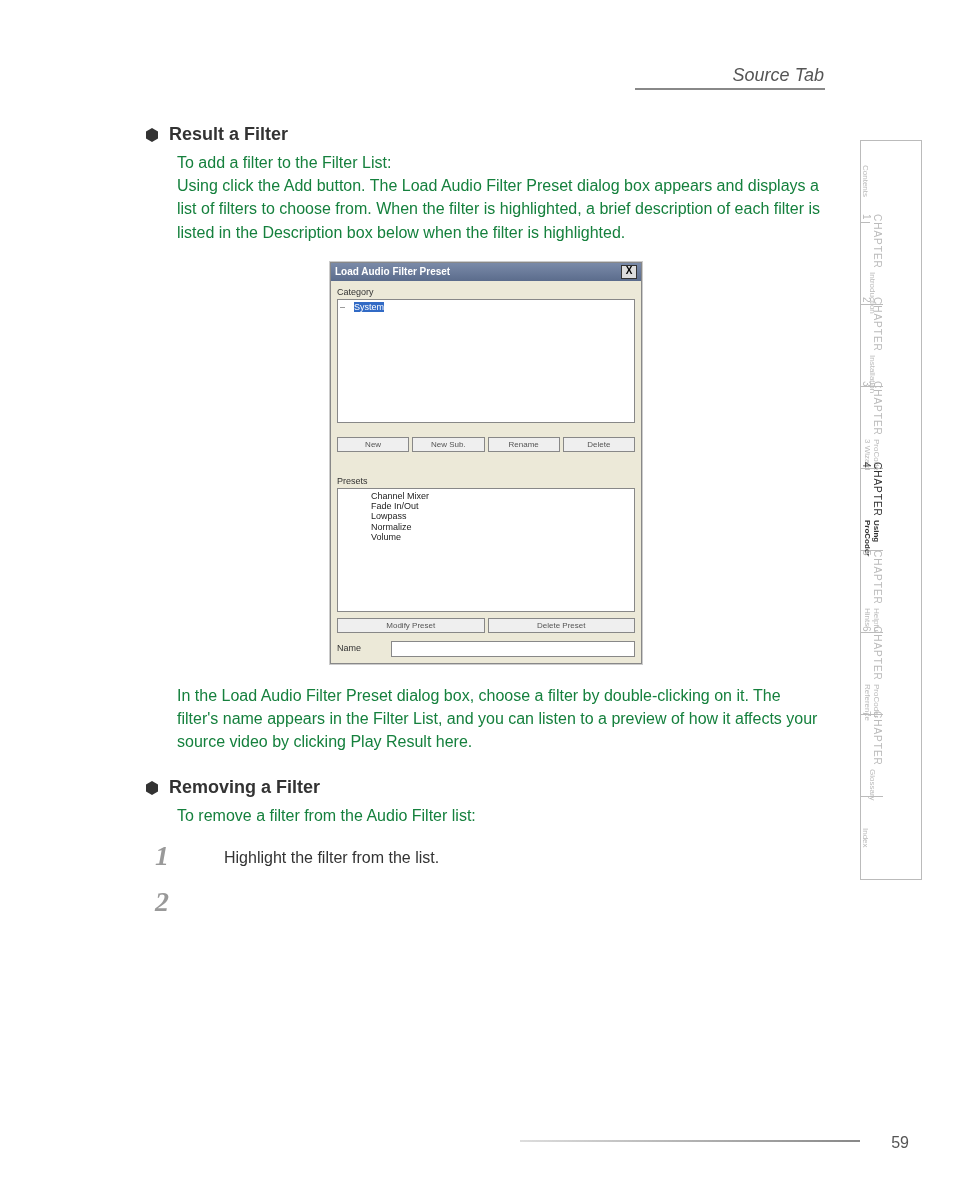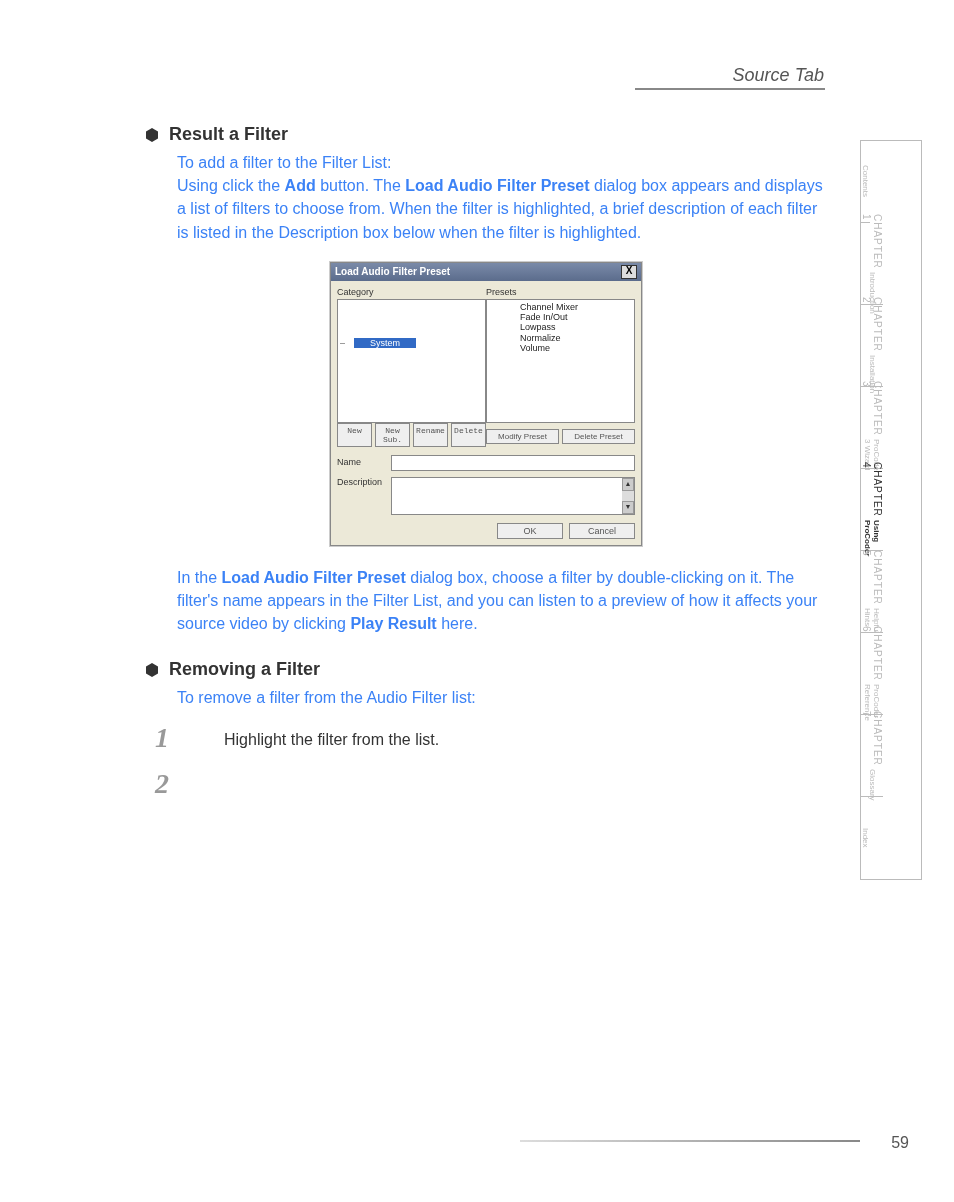--- a/index.html
+++ b/index.html
@@ -4,51 +4,51 @@
 <style>
   html,body{margin:0;padding:0;background:#fff;font-family:Arial,Helvetica,sans-serif;color:#333;}
   .page{width:954px;height:1202px;position:relative;background:#fff;}
   .header-title{position:absolute;top:65px;right:130px;font-style:italic;font-size:18px;color:#555;}
   .header-underline{position:absolute;top:88px;left:635px;width:190px;height:2px;background:#888;}
   .content{position:absolute;top:120px;left:145px;width:680px;}
   .bullet-row{display:flex;align-items:center;gap:10px;margin-top:4px;}
   .hex{width:14px;height:14px;flex:0 0 14px;}
   .hex svg{display:block;}
   .section-title{font-size:18px;font-weight:bold;color:#333;}
-  .body-text{font-size:16px;line-height:1.45;color:#3b82f6;margin-left:32px;margin-top:6px;}
+  .body-text{font-size:16px;line-height:1.45;color:#15803d;margin-left:32px;margin-top:6px;}
   .dialog-wrap{margin:18px auto 20px auto;width:310px;}
   
   .dlg{width:310px;border:1px solid #888;background:#ece9d8;font-size:9px;color:#333;box-shadow:0 0 0 1px #ccc;}
   .dlg-title{background:linear-gradient(#7a8aa8,#5b6c8c);color:#fff;font-size:10px;font-weight:bold;padding:2px 4px;display:flex;justify-content:space-between;align-items:center;}
   .dlg-close{width:14px;height:12px;background:#ddd;border:1px solid #333;color:#000;font-size:10px;line-height:10px;text-align:center;font-weight:bold;}
   .dlg-body{padding:6px;}
-  .dlg-cols{display:flex;gap:0;}
+  .dlg-cols{display:flex;gap:24px;flex-direction:column;}
   .dlg-col{flex:1;}
   .dlg-lbl{font-size:9px;color:#333;margin-bottom:2px;}
   .dlg-box{height:118px;background:#fff;border:1px solid #888;padding:2px;font-size:9px;overflow:hidden;}
-  .tree-item{background:#316ac5;color:#fff;display:inline-block;padding:0 16px;margin-left:8px;margin-top:36px;}
+  .tree-item{background:#316ac5;color:#fff;display:inline-block;padding:0 0;margin-left:8px;}
   .tree-dash{color:#666;margin-right:1px;}
   .preset-item{padding:0 2px;color:#222;line-height:1.15;margin-left:29px;}
-  .btn-row{display:flex;gap:3px;margin-top:0;font-family:Liberation Mono, monospace;}
+  .btn-row{display:flex;gap:3px;margin-top:14px;}
   .btn-row .b{flex:1;text-align:center;border:1px solid #888;background:#efefef;font-size:8px;padding:2px 0;color:#555;}
   .btn-row2{display:flex;gap:3px;margin-top:6px;}
   .btn-row2 .b{flex:1;text-align:center;border:1px solid #888;background:#efefef;font-size:8px;padding:2px 0;color:#555;}
   .nm-row{display:flex;align-items:center;gap:6px;margin-top:8px;}
   .nm-row .f{flex:1;height:14px;background:#fff;border:1px solid #888;}
   .desc-row{display:flex;gap:6px;margin-top:6px;align-items:flex-start;}
   .desc-row .ta{flex:1;height:36px;background:#fff;border:1px solid #888;position:relative;}
   .scroll{position:absolute;right:0;top:0;bottom:0;width:12px;background:#ddd;display:flex;flex-direction:column;justify-content:space-between;}
   .scroll .ar{height:11px;background:#ccc;border:1px solid #999;font-size:7px;text-align:center;line-height:9px;color:#333;}
   .ok-row{display:flex;justify-content:flex-end;gap:6px;margin-top:8px;}
   .ok-row .b{width:64px;text-align:center;border:1px solid #888;background:#efefef;font-size:9px;padding:2px 0;color:#555;}
   .num-list{margin-left:0;margin-top:14px;}
   .num-item{display:flex;align-items:flex-start;gap:18px;margin-bottom:18px;}
   .big-num{font-size:28px;font-weight:bold;font-style:italic;color:#999;font-family:Georgia,'Times New Roman',serif;line-height:1;width:24px;text-align:right;}
   .num-text{font-size:16px;line-height:1.45;color:#333;padding-top:4px;margin-left:37px;}
-  .bold{font-weight:bold;}
+  .bold{font-weight:normal;}
   
   .tabs{position:absolute;right:32px;top:140px;width:60px;border:1px solid #bbb;}
   .tab{height:82px;border-bottom:1px solid #bbb;writing-mode:vertical-rl;text-orientation:mixed;font-size:9px;color:#bbb;display:flex;align-items:center;justify-content:center;gap:3px;padding:4px 0;box-sizing:border-box;}
   .tab:last-child{border-bottom:none;}
   .tab.active{color:#333;}
   .tab .chap{font-size:10px;letter-spacing:1px;}
   .tab .sub{font-size:8px;}
   
   .footer-line{position:absolute;bottom:60px;left:520px;width:340px;height:2px;background:linear-gradient(to right,#ddd,#888);} 
   .page-num{position:absolute;bottom:50px;right:45px;font-size:16px;color:#555;}
@@ -108,33 +108,20 @@
               </div>
               <div class="btn-row2">
                 <div class="b">Modify Preset</div>
                 <div class="b">Delete Preset</div>
               </div>
             </div>
           </div>
           <div class="nm-row">
             <div class="dlg-lbl" style="width:48px;">Name</div>
             <div class="f"></div>
-          </div>
-          <div class="desc-row">
-            <div class="dlg-lbl" style="width:48px;">Description</div>
-            <div class="ta">
-              <div class="scroll">
-                <div class="ar">▲</div>
-                <div class="ar">▼</div>
-              </div>
-            </div>
-          </div>
-          <div class="ok-row">
-            <div class="b">OK</div>
-            <div class="b">Cancel</div>
           </div>
         </div>
       </div>
     </div>
 
     <div class="body-text">
       <span>In the </span><span class="bold">Load Audio Filter Preset</span><span> dialog box, choose a filter by double-clicking on it. The filter's name appears in the Filter List, and you can listen to a preview of how it affects your source video by clicking </span><span class="bold">Play Result</span><span> here.</span>
     </div>
 
     <div class="bullet-row" style="margin-top:24px;">

